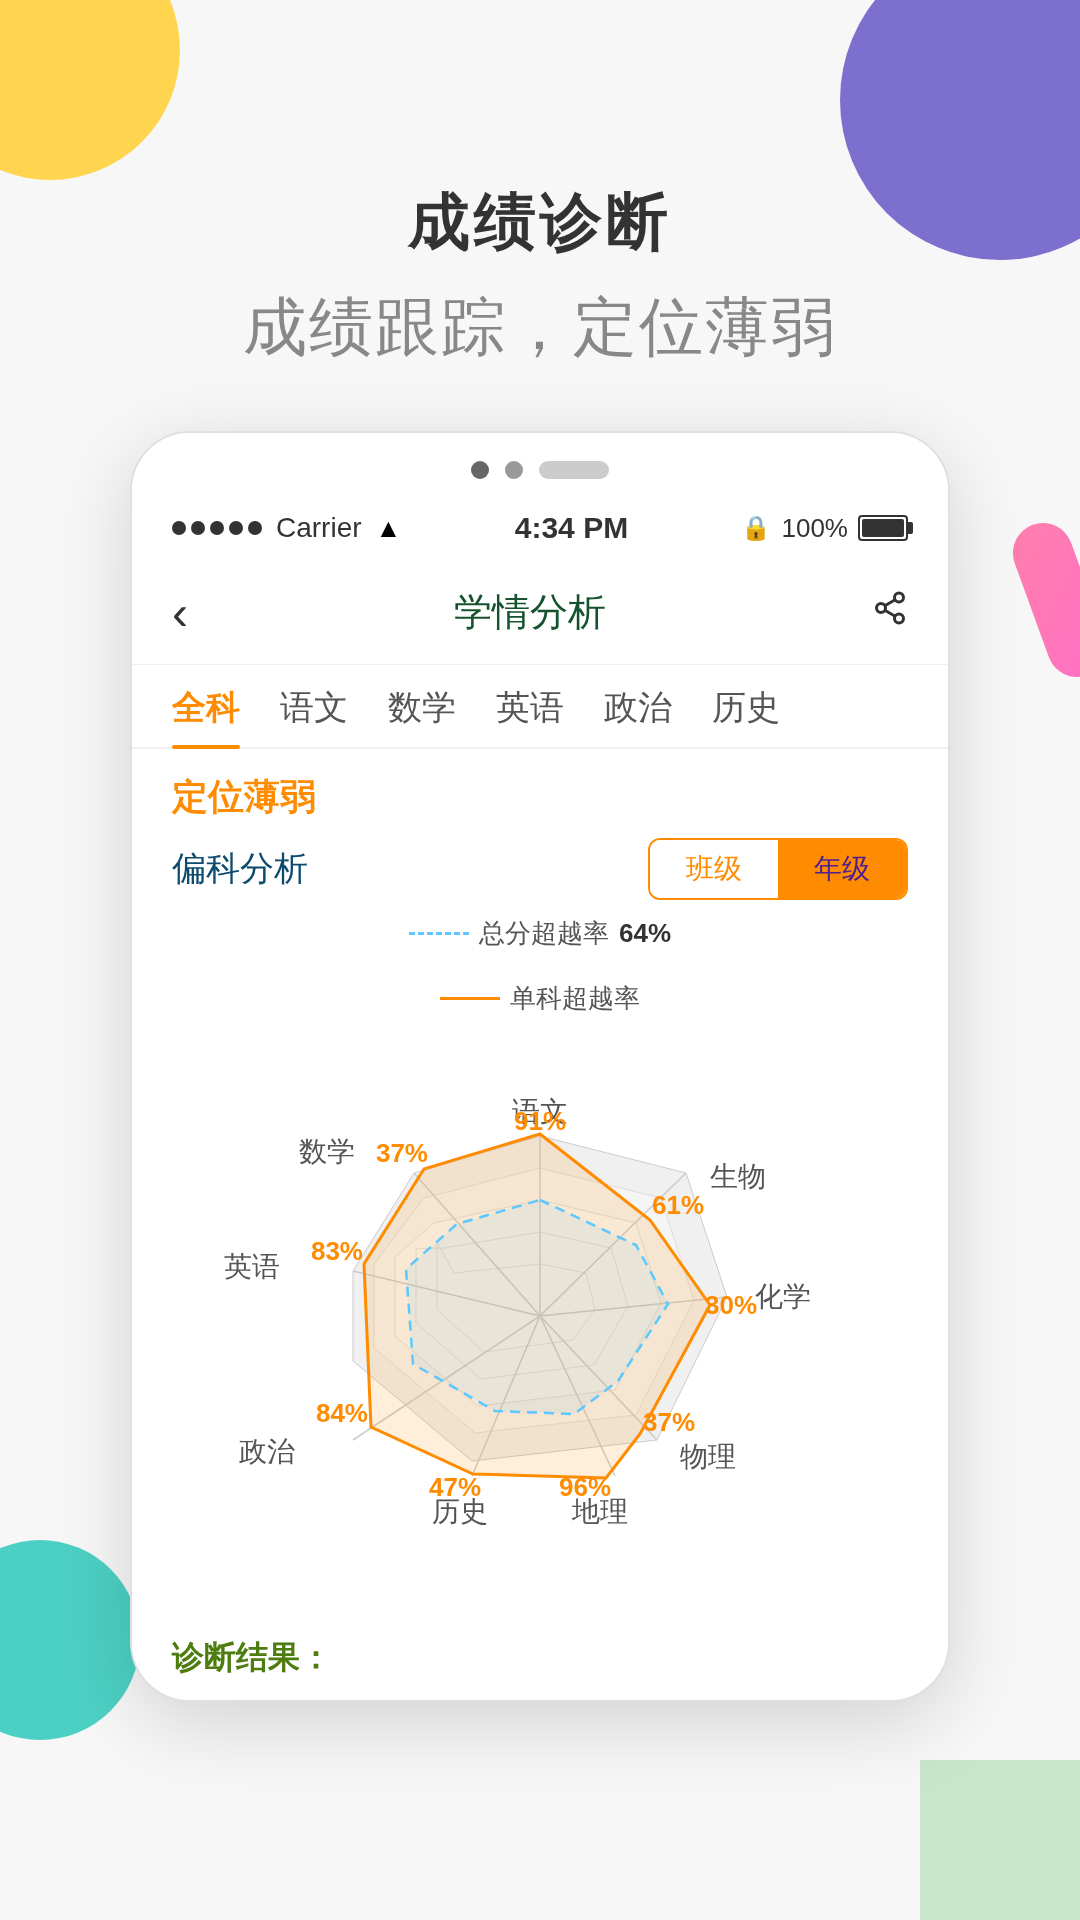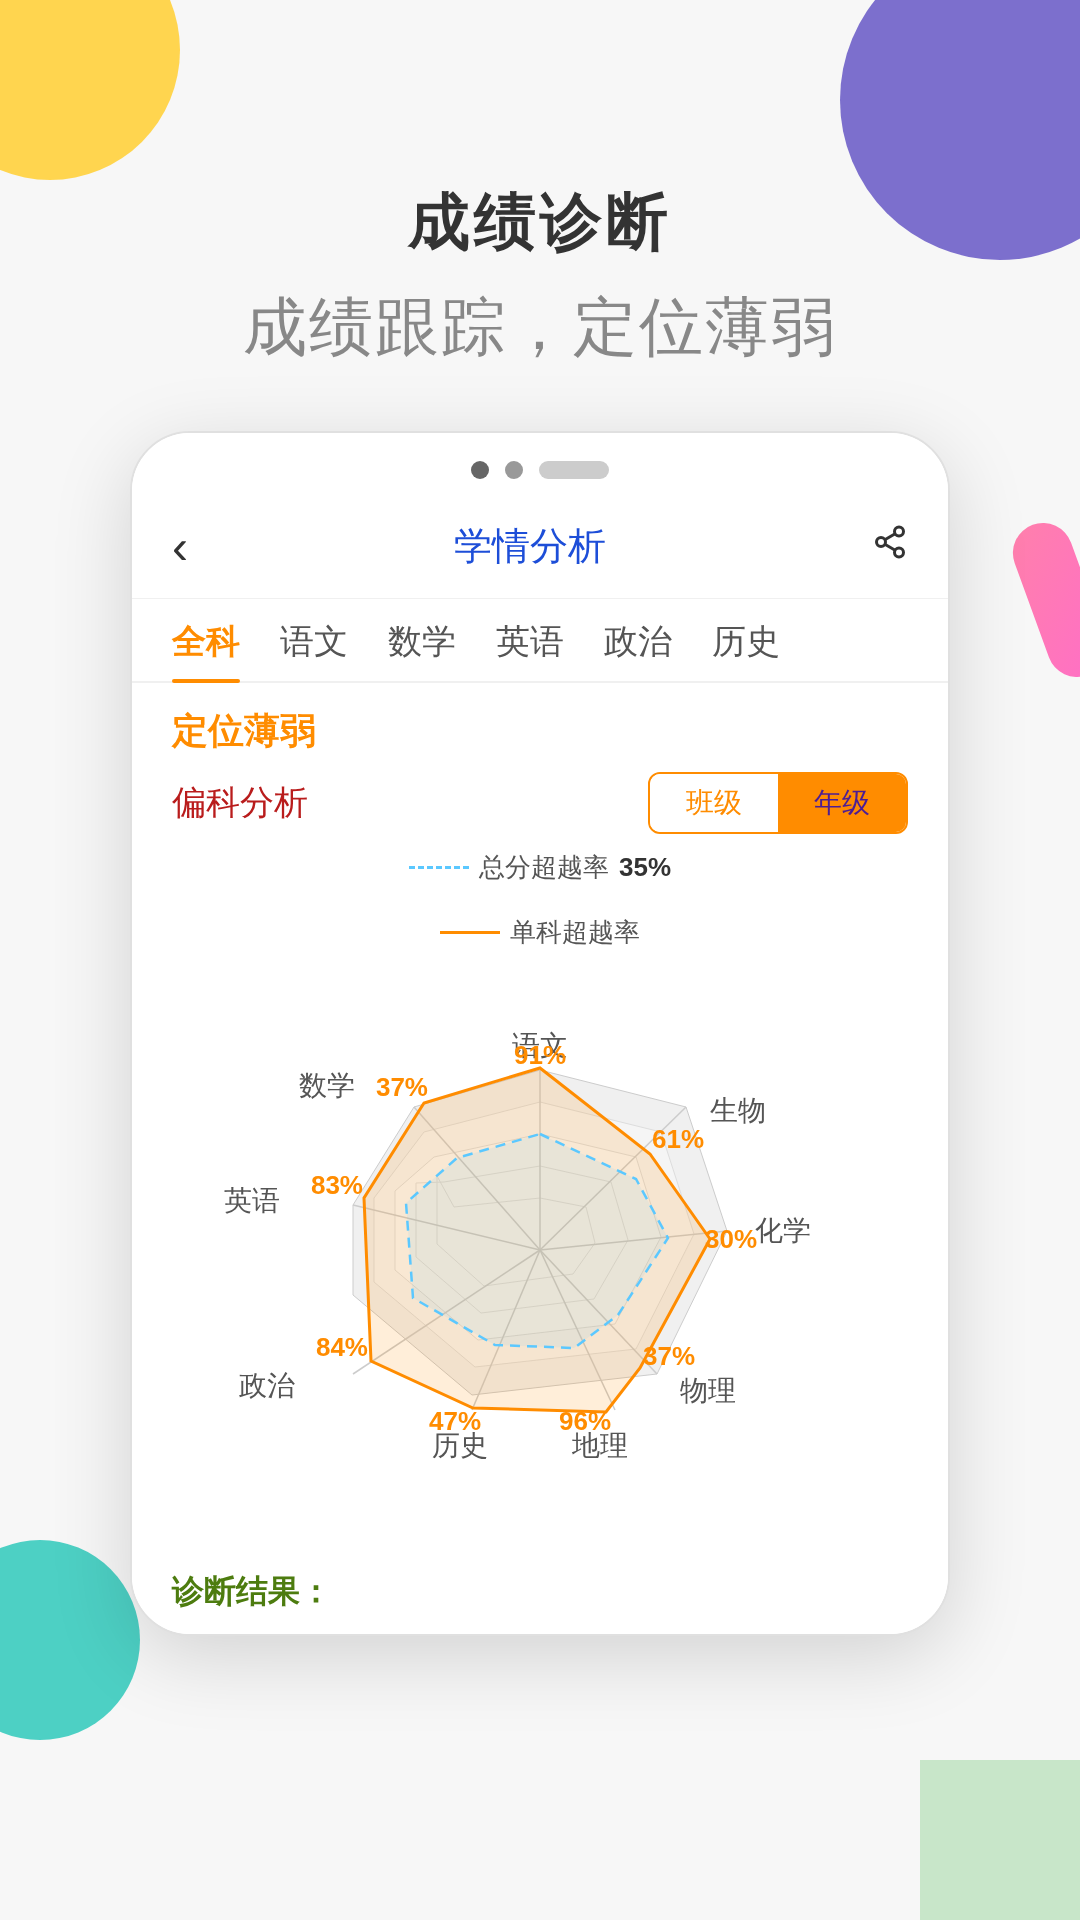--- a/index.html
+++ b/index.html
@@ -166,21 +166,21 @@
     
     .nav-bar {
       display: flex;
       justify-content: space-between;
       align-items: center;
       padding: 24px 40px;
       background: #fff;
       border-bottom: 1px solid #f0f0f0;
     }
     .nav-back { font-size: 40px; color: #333; }
-    .nav-title { font-size: 38px; font-weight: 500; color: #1d4ed8; }
+    .nav-title { font-size: 38px; font-weight: 500; color: #14532d; }
     .nav-share { font-size: 36px; color: #333; }
 
     
     .tabs-bar {
       display: flex;
       align-items: center;
       padding: 20px 40px 0;
       background: #fff;
       gap: 40px;
       border-bottom: 2px solid #f0f0f0;
@@ -223,21 +223,21 @@
     }
 
     .analysis-header {
       display: flex;
       justify-content: space-between;
       align-items: center;
       margin-bottom: 16px;
     }
     .analysis-label {
       font-size: 34px;
-      color: #b91c1c;
+      color: #0c4a6e;
     }
     .toggle-group {
       display: flex;
       border: 2px solid #FF8C00;
       border-radius: 12px;
       overflow: hidden;
     }
     .toggle-btn {
       padding: 10px 36px;
       font-size: 28px;
@@ -314,20 +314,42 @@
 </div>
 
 <div class="phone-mockup">
 
   <div class="page-indicators">
     <div class="dot active"></div>
     <div class="dot"></div>
     <div class="dot-long"></div>
   </div>
 
+  <div class="status-bar">
+    <div class="status-left">
+      <div class="signal-dots">
+        <div class="signal-dot"></div>
+        <div class="signal-dot"></div>
+        <div class="signal-dot"></div>
+        <div class="signal-dot"></div>
+        <div class="signal-dot"></div>
+      </div>
+      <span class="carrier-label">Carrier</span>
+      <span class="wifi-icon">▲</span>
+    </div>
+    <div class="status-center">4:34 PM</div>
+    <div class="status-right">
+      <span class="lock-icon">🔒</span>
+      <span class="battery-percent">100%</span>
+      <div class="battery-bar">
+        <div class="battery-fill"></div>
+        <div class="battery-tip"></div>
+      </div>
+    </div>
+  </div>
 
   <div class="nav-bar">
     <span class="nav-back" style="font-size:48px;font-weight:300;">‹</span>
     <span class="nav-title">学情分析</span>
     <span class="nav-share">
       <svg width="36" height="36" viewBox="0 0 24 24" fill="none" stroke="#333" stroke-width="2">
         <circle cx="18" cy="5" r="3"></circle>
           <circle cx="6" cy="12" r="3"></circle>
           <circle cx="18" cy="19" r="3"></circle>
         <line x1="8.59" y1="13.51" x2="15.42" y2="17.49"></line>
@@ -353,21 +375,21 @@
       <div class="toggle-group">
         <div class="toggle-btn">班级</div>
         <div class="toggle-btn active">年级</div>
       </div>
     </div>
 
     <div class="legend-row">
       <div class="legend-item">
         <div class="legend-dashed"></div>
         <span>总分超越率</span>
-        <span class="legend-pct">35%</span>
+        <span class="legend-pct">64%</span>
       </div>
       <div class="legend-item">
         <div class="legend-solid"></div>
         <span>单科超越率</span>
       </div>
     </div>
 
     <div class="radar-container">
       <svg width="680" height="540" viewBox="0 0 680 540">
 

